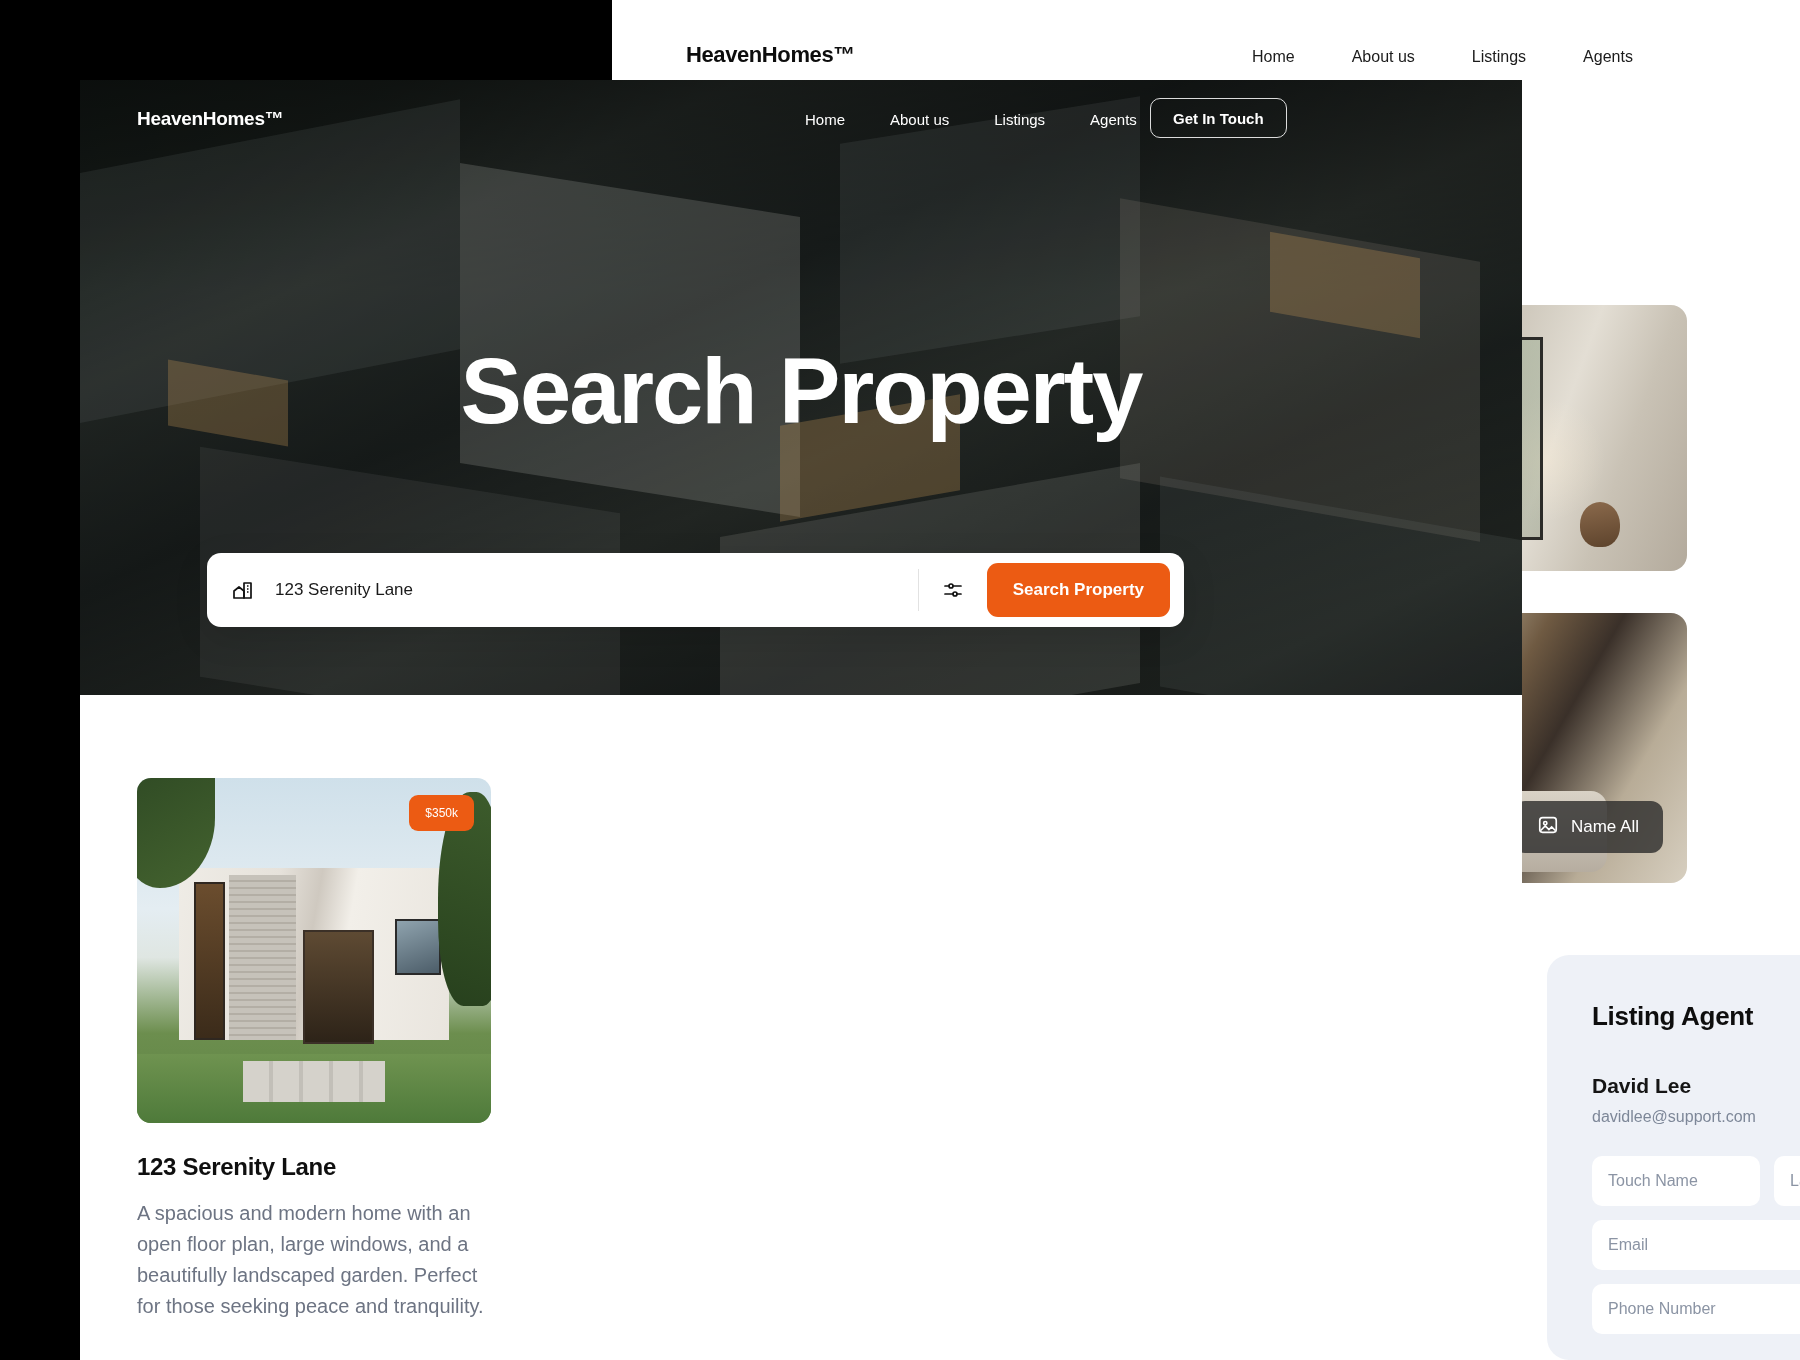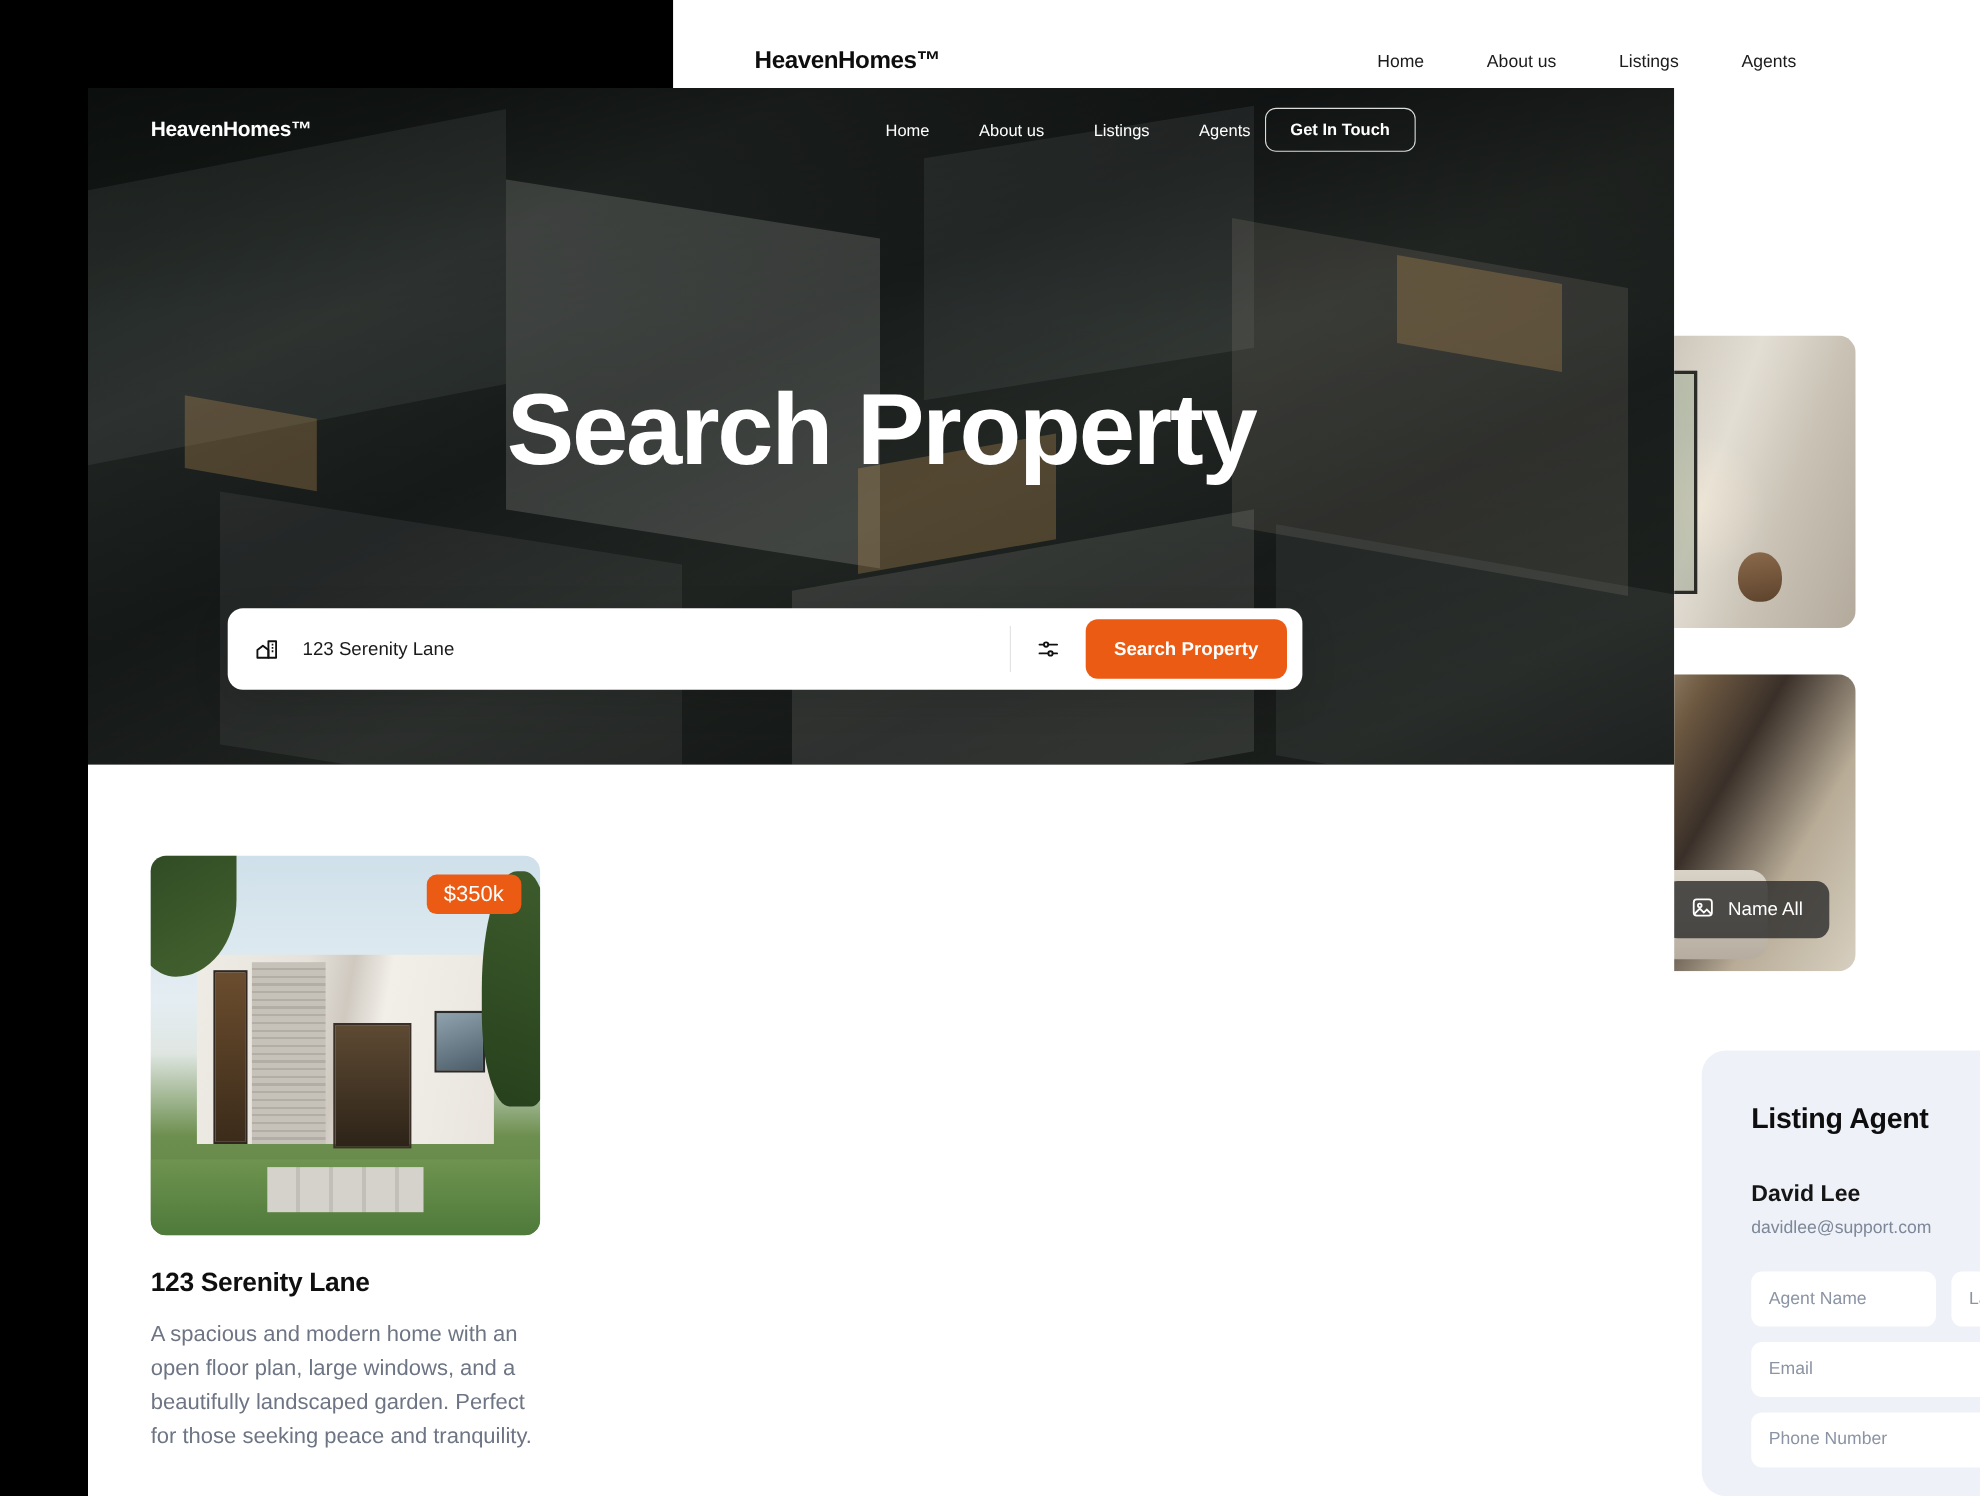--- a/index.html
+++ b/index.html
@@ -252,21 +252,21 @@
   .tree-r{
     position:absolute; right:-3%; top:4%; width:18%; height:62%;
     border-radius:50% 40% 30% 40%;
     background:linear-gradient(200deg,#3d5c2c,#27401d);
   }
   .price{
     position:absolute; right:17px; top:17px;
     height:36px; padding:0 16px;
     background:#ec5b13; border-radius:9px;
     display:flex; align-items:center;
-    color:#ffffff; font-size:20px; white-space:nowrap;
+    color:#ffffff; font-size:12px; white-space:nowrap;
   }
   .card-title{
     margin-top:30px; font-size:24px; font-weight:bold; color:#0f0f0f; letter-spacing:-.3px;
   }
   .card-desc{
     margin-top:17px; font-size:20px; line-height:1.55; color:#6d7483; width:352px;
   }
 </style>
 </head>
 <body>
@@ -300,21 +300,21 @@
       </span>
       <span>Name All</span>
     </div>
   </div>
 
   <div class="agent-card">
     <div class="agent-title">Listing Agent</div>
     <div class="agent-name">David Lee</div>
     <div class="agent-email">davidlee@support.com</div>
     <div class="agent-form">
-      <div class="field half">Agent Name</div>
+      <div class="field half">Touch Name</div>
       <div class="field half">Last Name</div>
       <div class="field full">Email</div>
       <div class="field full">Phone Number</div>
     </div>
   </div>
 </div>
 
 <div class="fg-window">
 
   <div class="hero">

